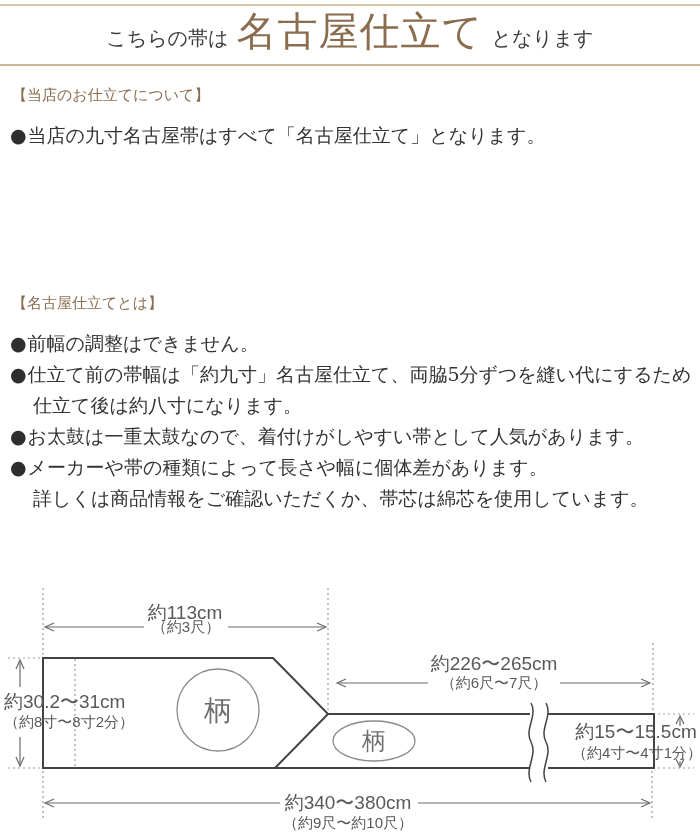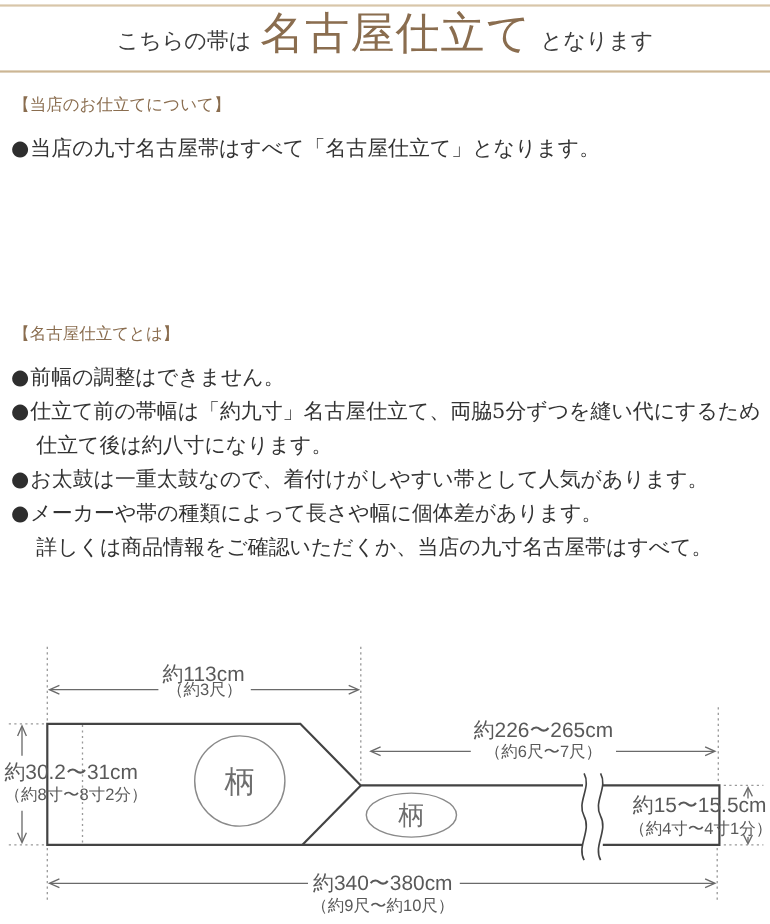--- a/index.html
+++ b/index.html
@@ -50,21 +50,21 @@
     <div class="row"><span class="bullet">●</span><span>当店の九寸名古屋帯はすべて「名古屋仕立て」となります。</span></div>
   </div>
 
   <div class="sec sec2">
     <div class="sec-heading">【名古屋仕立てとは】</div>
     <div class="row"><span class="bullet">●</span><span>前幅の調整はできません。</span></div>
     <div class="row"><span class="bullet">●</span><span>仕立て前の帯幅は「約九寸」名古屋仕立て、両脇5分ずつを縫い代にするため</span></div>
     <div class="row cont"><span>仕立て後は約八寸になります。</span></div>
     <div class="row"><span class="bullet">●</span><span>お太鼓は一重太鼓なので、着付けがしやすい帯として人気があります。</span></div>
     <div class="row"><span class="bullet">●</span><span>メーカーや帯の種類によって長さや幅に個体差があります。</span></div>
-    <div class="row cont"><span>詳しくは商品情報をご確認いただくか、当店の九寸名古屋帯はすべて。</span></div>
+    <div class="row cont"><span>詳しくは商品情報をご確認いただくか、帯芯は綿芯を使用しています。</span></div>
   </div>
 
   <svg class="diagram" width="700" height="265" viewBox="0 0 700 265" xmlns="http://www.w3.org/2000/svg">
 
     <path class="outline" d="M43,83 H273 L328,139 H654 V193 H43 Z"></path>
     <line class="outline" x1="328" y1="139" x2="275" y2="193"></line>
 
     <rect x="530" y="136" width="18" height="60" fill="#ffffff"></rect>
     <path class="thin-outline" d="M531,128 c7,13 -7,26 0,39 c7,13 -7,27 0,40"></path>
     <path class="thin-outline" d="M546,128 c7,13 -7,26 0,39 c7,13 -7,27 0,40"></path>

